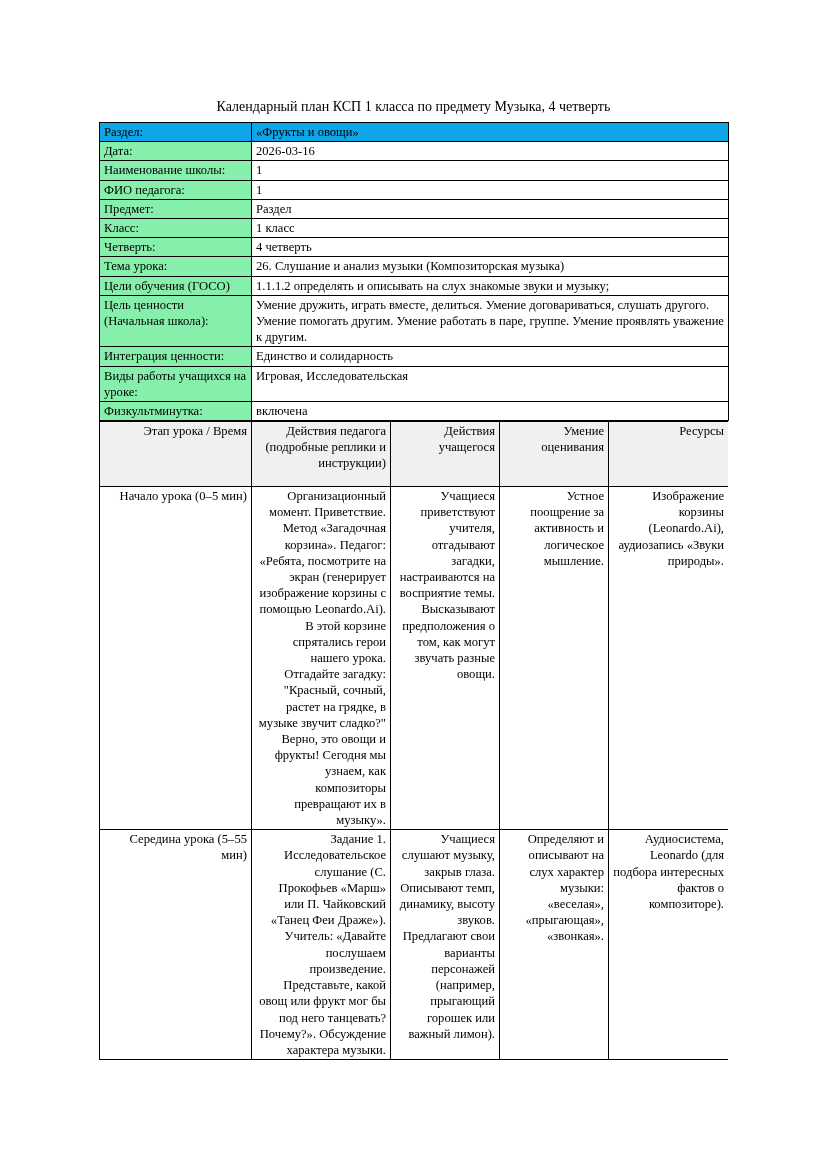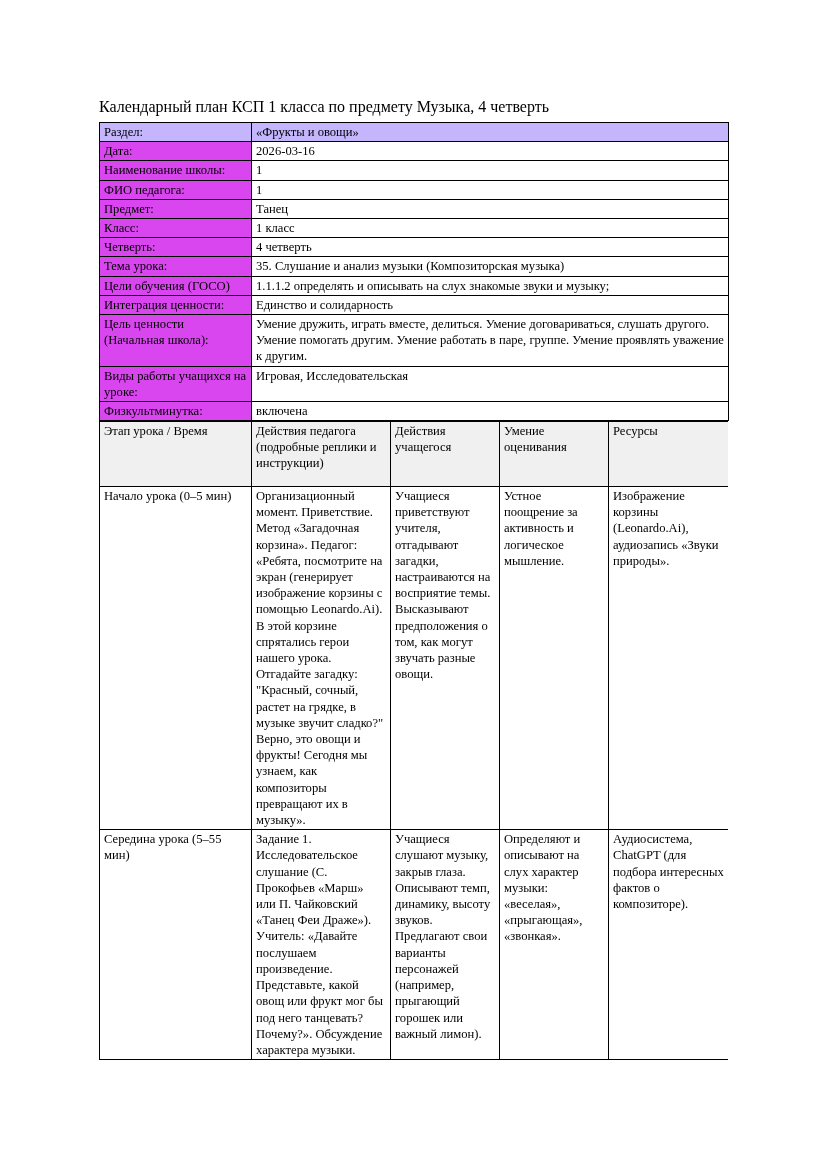--- a/index.html
+++ b/index.html
@@ -22,56 +22,57 @@
     height: 1170px;
     background: #ffffff;
   }
   .content {
     position: absolute;
     left: 99px;
     top: 99px;
     width: 629px;
   }
   .doc-title {
-    font-size: 16px;
+    font-size: 14px;
     line-height: 16px;
     margin: 0 0 7px 0;
     white-space: nowrap;
+    text-align: center;
   }
   table {
     border-collapse: collapse;
     width: 629px;
     table-layout: fixed;
   }
   table.info-table td {
     border: 1px solid #000000;
     font-size: 12.6px;
     line-height: 16.2px;
     padding: 1px 4px 1px 4px;
     vertical-align: top;
   }
   table.info-table td.label {
     width: 152px;
-    background: #d946ef;
+    background: #86efac;
   }
   table.info-table tr.shaded td {
-    background: #c4b5fd;
+    background: #0ea5e9;
   }
   .section-label {
     font-size: 12.6px;
     line-height: 16px;
     margin: 2px 0 6px 0;
   }
   table.flow-table td, table.flow-table th {
     border: 1px solid #000000;
     font-size: 12.6px;
     line-height: 16.2px;
     padding: 1px 4px 1px 4px;
     vertical-align: top;
-    text-align: left;
+    text-align: right;
     font-weight: normal;
     word-wrap: break-word;
     overflow-wrap: break-word;
     hyphens: none;
   }
   table.flow-table th {
     background: #f0f0f0;
     height: 62px;
   }
   col.c1 { width: 152px; }
@@ -115,45 +116,45 @@
         <tr>
           <td class="label">Наименование школы:</td>
           <td>1</td>
         </tr>
         <tr>
           <td class="label">ФИО педагога:</td>
           <td>1</td>
         </tr>
         <tr>
           <td class="label">Предмет:</td>
-          <td>Танец</td>
+          <td>Раздел</td>
         </tr>
         <tr>
           <td class="label">Класс:</td>
           <td>1 класс</td>
         </tr>
         <tr>
           <td class="label">Четверть:</td>
           <td>4 четверть</td>
         </tr>
         <tr>
           <td class="label">Тема урока:</td>
-          <td>35. Слушание и анализ музыки (Композиторская музыка)</td>
+          <td>26. Слушание и анализ музыки (Композиторская музыка)</td>
         </tr>
         <tr>
           <td class="label">Цели обучения (ГОСО)</td>
           <td>1.1.1.2 определять и описывать на слух знакомые звуки и музыку;</td>
         </tr>
         <tr>
+          <td class="label">Цель ценности (Начальная школа):</td>
+          <td>Умение дружить, играть вместе, делиться. Умение договариваться, слушать другого. Умение помогать другим. Умение работать в паре, группе. Умение проявлять уважение к другим.</td>
+        </tr>
+        <tr>
           <td class="label">Интеграция ценности:</td>
           <td>Единство и солидарность</td>
-        </tr>
-        <tr>
-          <td class="label">Цель ценности (Начальная школа):</td>
-          <td>Умение дружить, играть вместе, делиться. Умение договариваться, слушать другого. Умение помогать другим. Умение работать в паре, группе. Умение проявлять уважение к другим.</td>
         </tr>
         <tr>
           <td class="label">Виды работы учащихся на уроке:</td>
           <td>Игровая, Исследовательская</td>
         </tr>
         <tr>
           <td class="label">Физкультминутка:</td>
           <td>включена</td>
         </tr>
       </tbody>
@@ -187,21 +188,21 @@
           <td>Организационный момент. Приветствие. Метод «Загадочная корзина». Педагог: «Ребята, посмотрите на экран (генерирует изображение корзины с помощью Leonardo.Ai). В этой корзине спрятались герои нашего урока. Отгадайте загадку: "Красный, сочный, растет на грядке, в музыке звучит сладко?" Верно, это овощи и фрукты! Сегодня мы узнаем, как композиторы превращают их в музыку».</td>
           <td>Учащиеся приветствуют учителя, отгадывают загадки, настраиваются на восприятие темы. Высказывают предположения о том, как могут звучать разные овощи.</td>
           <td>Устное поощрение за активность и логическое мышление.</td>
           <td>Изображение корзины (Leonardo.Ai), аудиозапись «Звуки природы».</td>
         </tr>
         <tr>
           <td>Середина урока (5–55 мин)</td>
           <td>Задание 1. Исследовательское слушание (С. Прокофьев «Марш» или П. Чайковский «Танец Феи Драже»). Учитель: «Давайте послушаем произведение. Представьте, какой овощ или фрукт мог бы под него танцевать? Почему?». Обсуждение характера музыки.</td>
           <td>Учащиеся слушают музыку, закрыв глаза. Описывают темп, динамику, высоту звуков. Предлагают свои варианты персонажей (например, прыгающий горошек или важный лимон).</td>
           <td>Определяют и описывают на слух характер музыки: «веселая», «прыгающая», «звонкая».</td>
-          <td>Аудиосистема, ChatGPT (для подбора интересных фактов о композиторе).</td>
+          <td>Аудиосистема, Leonardo (для подбора интересных фактов о композиторе).</td>
         </tr>
         <tr>
           <td>Середина урока</td>
           <td>Здоровьесберегающая</td>
           <td>Выполняют</td>
           <td>Наблюдение за</td>
           <td>Музыкальное</td>
         </tr>
       </tbody>
     </table>

